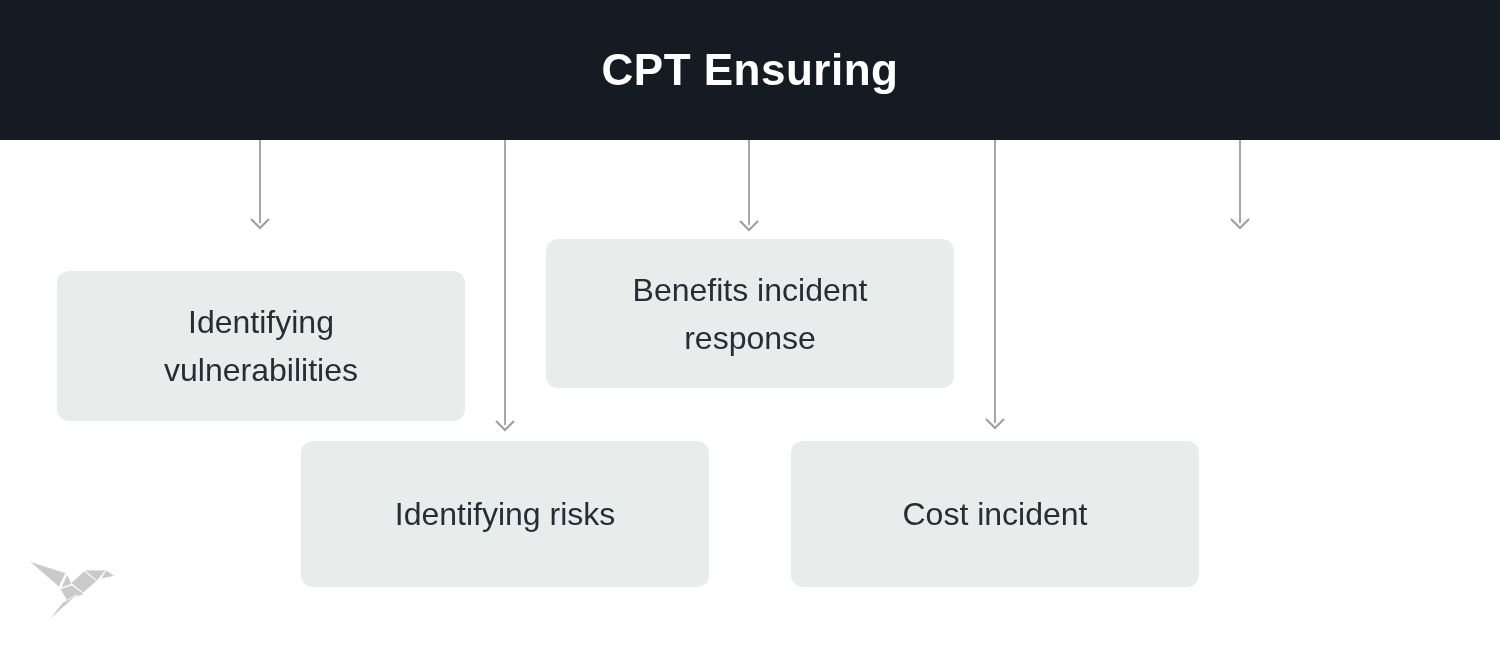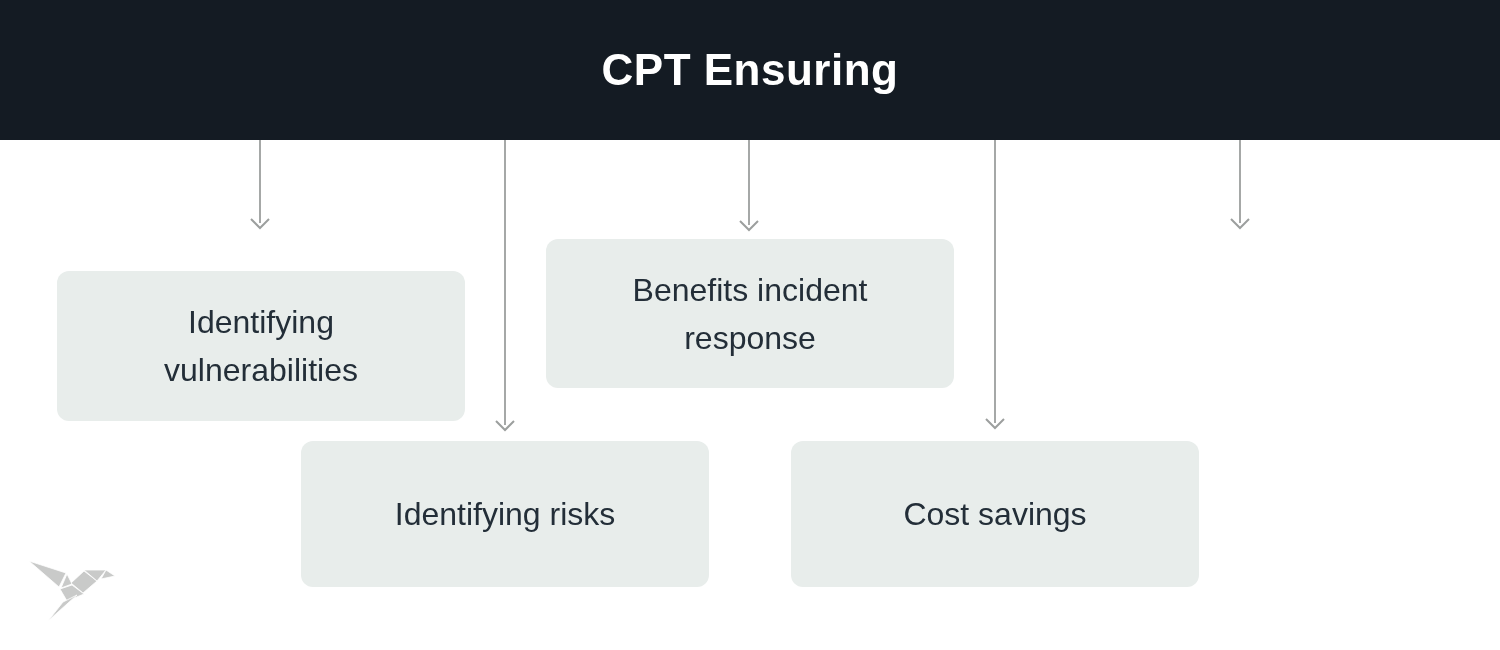--- a/index.html
+++ b/index.html
@@ -103,21 +103,21 @@
     <span class="benefit-label">Benefits incident
 response</span>
   </div>
 
 
   <div class="benefit-box" style="left:301px; top:441px; width:408px; height:146px;">
     <span class="benefit-label">Identifying risks</span>
   </div>
 
   <div class="benefit-box" style="left:791px; top:441px; width:408px; height:146px;">
-    <span class="benefit-label">Cost savings</span>
+    <span class="benefit-label">Cost incident</span>
   </div>
 
   <svg class="logo" viewBox="0 0 100 90" fill="#c9cac9" stroke="#ffffff" stroke-width="0.8">
     <polygon points="9,11 46,23 39,37"></polygon>
     <polygon points="47,24 52,34 41,38"></polygon>
     <polygon points="51,33 64,21 77,31 63,43"></polygon>
     <polygon points="64,20 86,20 77,31"></polygon>
     <polygon points="86,20 95,26 81,29"></polygon>
     <polygon points="40,39 52,35 64,44 47,51"></polygon>
     <polygon points="43,52 57,45 28,71"></polygon>

